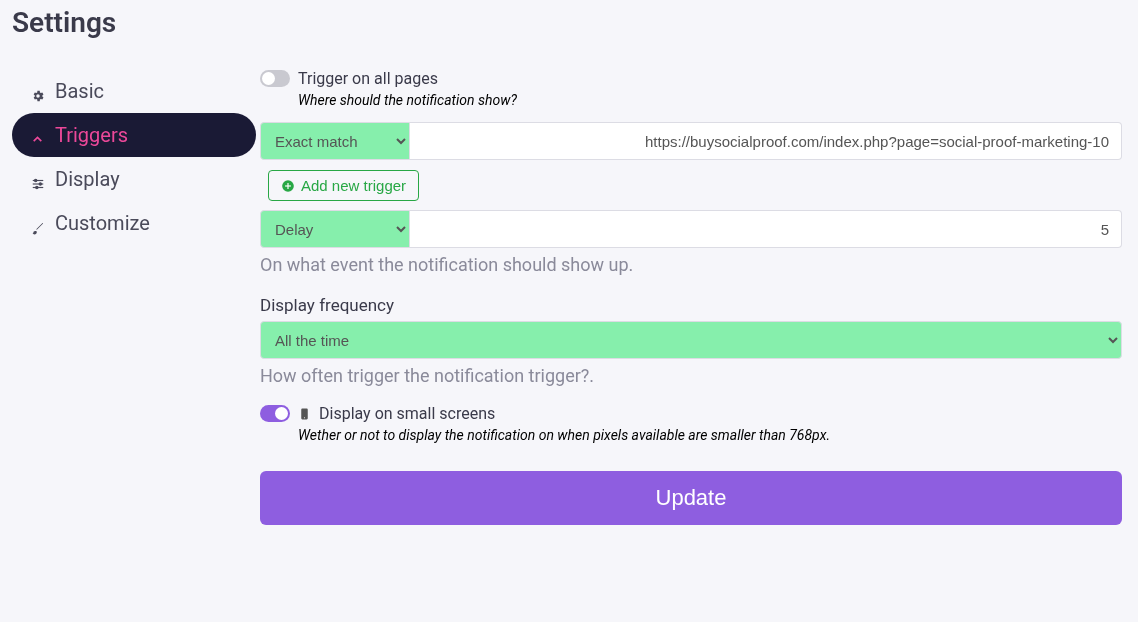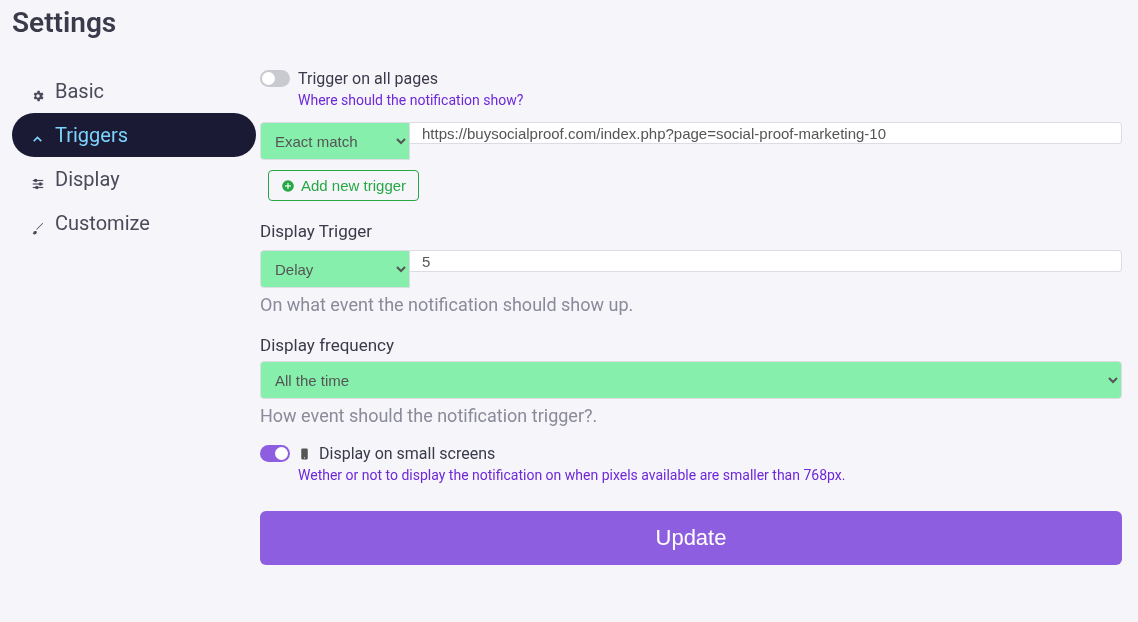--- a/index.html
+++ b/index.html
@@ -31,21 +31,21 @@
       align-items: flex-end;
       gap: 10px;
       padding: 10px 18px;
       border-radius: 24px;
       cursor: pointer;
       color: #4a4a5a;
       font-size: 20px;
     }
     .sidebar-item.active {
       background: #1a1a35;
-      color: #7dd3fc;
+      color: #ec4899;
     }
     .icon-wrap { display: inline-flex; width: 15px; height: 15px; align-items: center; justify-content: center; }
     .content {
       flex: 1;
       padding-right: 16px;
     }
     .row { margin-bottom: 14px; }
     .toggle-row {
       display: flex;
       align-items: center;
@@ -67,23 +67,24 @@
       background: #fff;
       top: 2px;
     }
     .toggle.off { background: #c9c9d0; }
     .toggle.off .knob { left: 2px; }
     .toggle.on { background: #8e5ee0; }
     .toggle.on .knob { right: 2px; }
     .toggle-label { font-size: 16px; color: #3a3a4a; }
     .subtext {
       font-size: 14px;
-      color: #6d28d9;
+      color: #000000;
       margin-left: 38px;
       margin-top: 4px;
+      font-style: italic;
     }
     .form-inline {
       display: flex;
       margin-top: 10px;
     }
     select.form-control {
       appearance: auto;
       padding: 8px 10px;
       border: 1px solid #dcdce4;
       border-radius: 4px 0 0 4px;
@@ -95,21 +96,22 @@
     }
     input.form-control {
       flex: 1;
       padding: 8px 12px;
       border: 1px solid #dcdce4;
       border-left: none;
       border-radius: 0 4px 4px 0;
       background: #fff;
       font-size: 15px;
       color: #555;
-      height: 22px;
+      height: 38px;
+      text-align: right;
     }
     select.full-width {
       width: 100%;
       border-radius: 4px;
     }
     .add-trigger-btn {
       display: inline-flex;
       align-items: center;
       gap: 6px;
       border: 1px solid #28a745;
@@ -223,34 +225,33 @@
       <span class="plus-circle">
         <svg viewBox="0 0 24 24" width="14" height="14" fill="currentColor">
             <circle cx="12" cy="12" r="10"></circle>
             <line x1="12" y1="7" x2="12" y2="17" stroke="#fff" stroke-width="2"></line>
             <line x1="7" y1="12" x2="17" y2="12" stroke="#fff" stroke-width="2"></line>
           </svg>
       </span>
       <span>Add new trigger</span>
     </button>
 
-    <div class="section-label">Display Trigger</div>
     <div class="form-inline" style="margin-top:9px;">
       <select class="form-control">
         <option>Delay</option>
       </select>
       <input class="form-control" type="text" value="5" style="">
     </div>
     <div class="help-text">On what event the notification should show up.</div>
 
     <div class="section-label">Display frequency</div>
     <select class="form-control full-width">
       <option>All the time</option>
     </select>
-    <div class="help-text">How event should the notification trigger?.</div>
+    <div class="help-text">How often trigger the notification trigger?.</div>
 
     <div class="toggle-section">
       <div class="toggle-row">
         <div class="toggle on">
             <div class="knob"></div>
           </div>
         <span class="device-icon">
           <svg viewBox="0 0 24 24" width="13" height="16" fill="currentColor">
               <rect x="6" y="2" width="12" height="20" rx="2"></rect>
               <circle cx="12" cy="19" r="1" fill="#fff"></circle>

